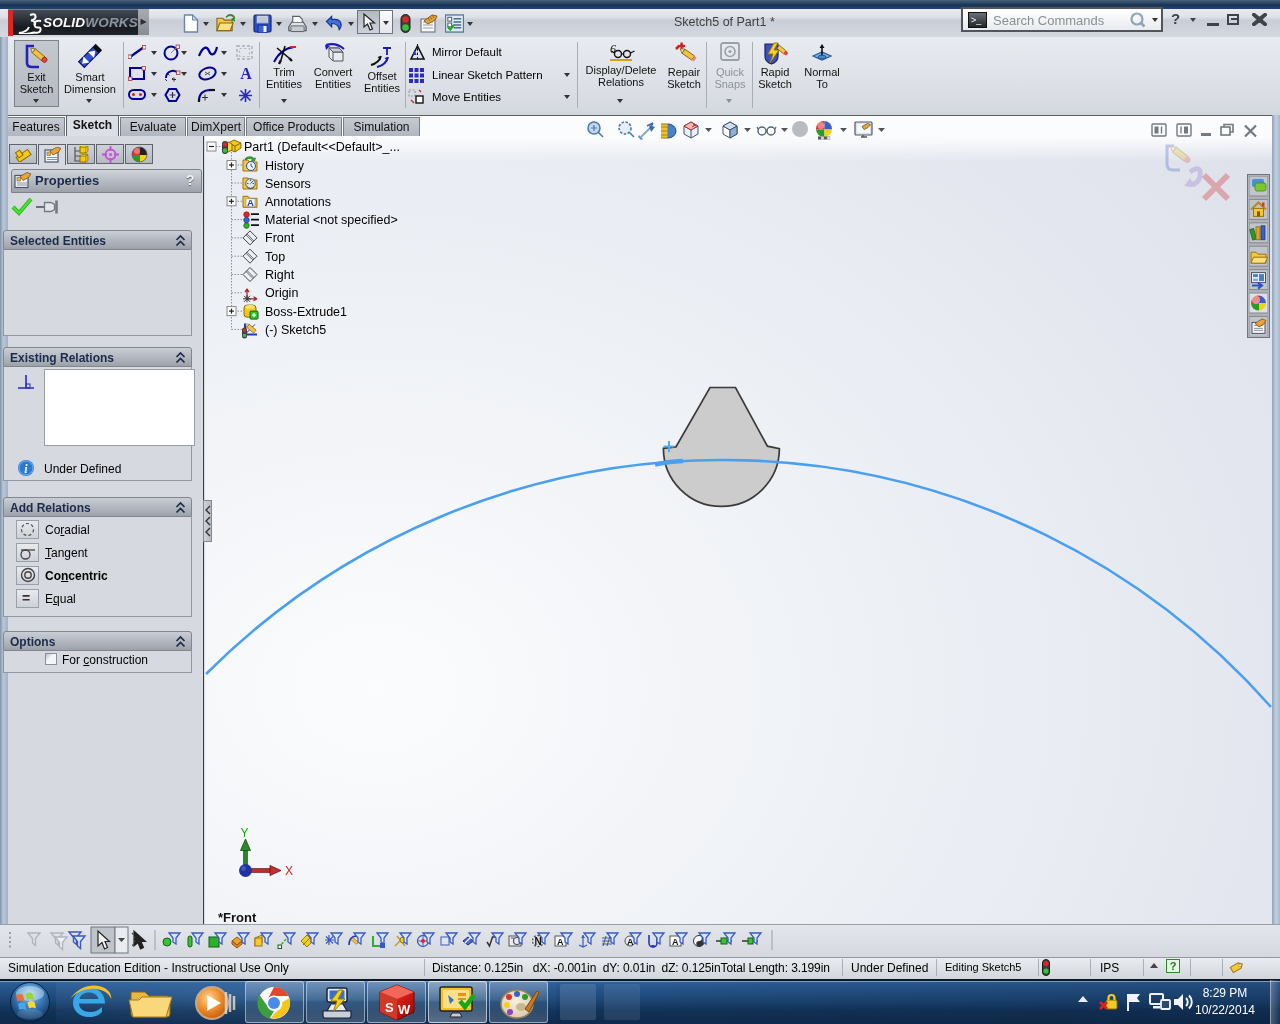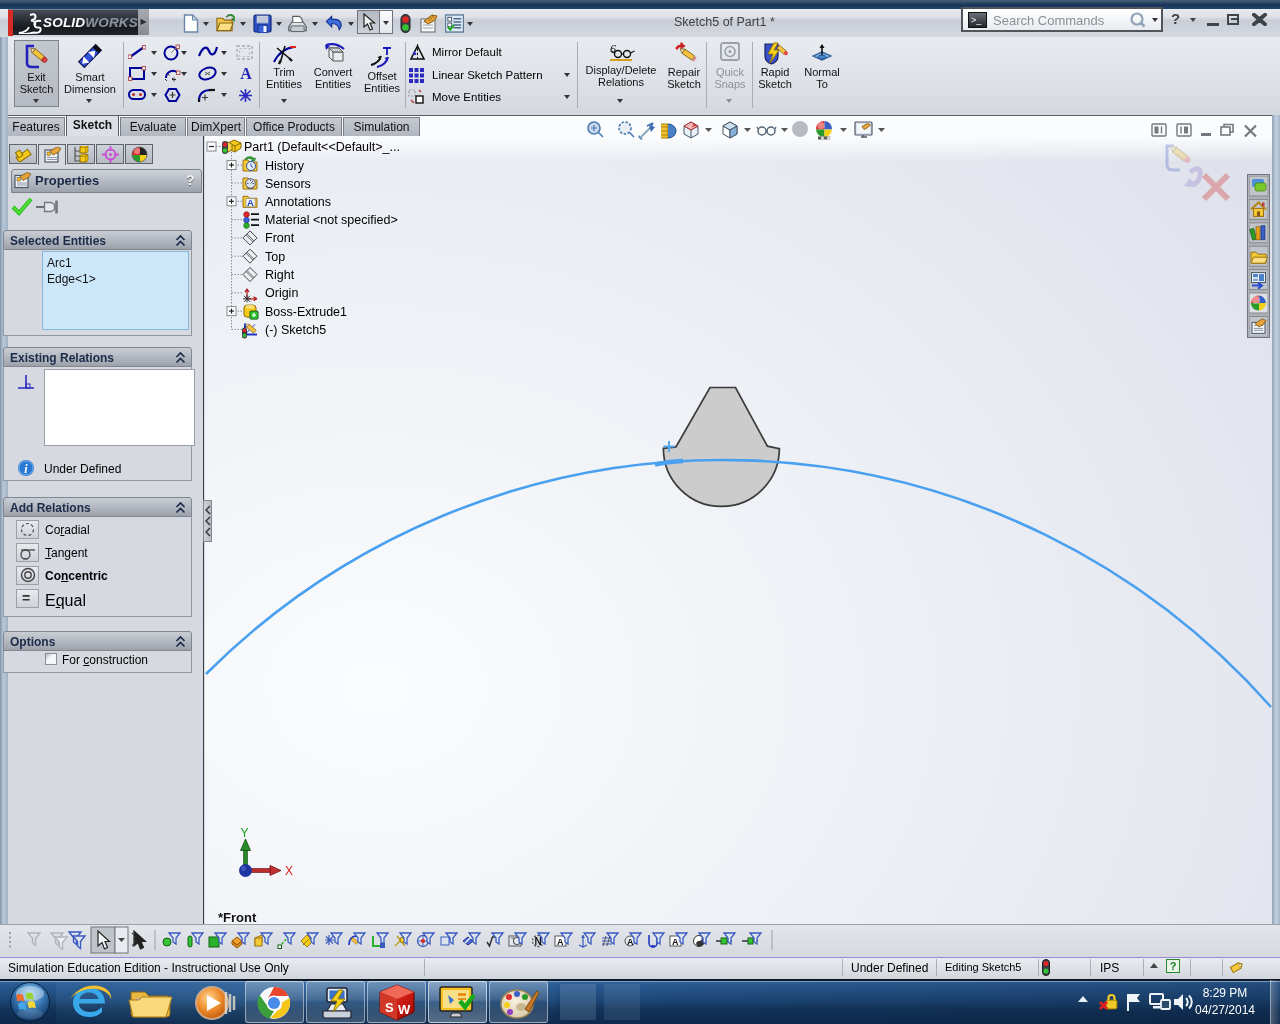--- a/index.html
+++ b/index.html
@@ -402,21 +402,20 @@
 <svg class="abs" style="left:36px;top:199px" width="24" height="16" viewBox="0 0 24 16">
       <line x1="0" y1="8" x2="8" y2="8" stroke="#6a6f75" stroke-width="2"></line>
       <path d="M8.5 3.5 h6.5 l3.5 1.8 v5.4 l-3.5 1.8 h-6.5 z" fill="#e3e6ea" stroke="#74797f" stroke-width="1.3"></path>
       <line x1="20.5" y1="1.5" x2="20.5" y2="14.5" stroke="#74797f" stroke-width="2.6"></line>
     </svg>
 
 <div class="abs grp-h" style="top:230px">Selected Entities<svg class="chev2" width="11" height="13" viewBox="0 0 11 13">
         <path d="M1.5 6 L5.5 2 L9.5 6 M1.5 11.5 L5.5 7.5 L9.5 11.5" fill="none" stroke="#1c2b4a" stroke-width="1.7"></path>
       </svg></div>
 <div class="abs grp-b" style="top:250px;height:86px"></div>
-<div class="abs" style="left:42px;top:251px;width:147px;height:79px;background:#cde7fa;border:1px solid #86b6d9;font-size:12px;color:#111;padding:3px 0 0 4px;line-height:16px">Arc1<br>Edge&lt;1&gt;</div>
 
 <div class="abs grp-h" style="top:347px">Existing Relations<svg class="chev2" width="11" height="13" viewBox="0 0 11 13">
         <path d="M1.5 6 L5.5 2 L9.5 6 M1.5 11.5 L5.5 7.5 L9.5 11.5" fill="none" stroke="#1c2b4a" stroke-width="1.7"></path>
       </svg></div>
 <div class="abs grp-b" style="top:367px;height:114px"></div>
 <svg class="abs" style="left:16px;top:372px" width="20" height="18" viewBox="0 0 20 18">
       <path d="M2 16 h16 M10 16 V3" fill="none" stroke="#2a2ac0" stroke-width="1.6"></path>
       <rect x="10" y="12" width="4" height="4" fill="none" stroke="#2a2ac0" stroke-width="1"></rect>
     </svg>
 <div class="abs" style="left:44px;top:369px;width:151px;height:77px;background:#fff;border:1px solid #999ea6"></div>
@@ -443,21 +442,21 @@
     </svg>
 <div class="abs" style="left:45px;top:546px;font-size:12px"><u>T</u>angent</div>
 <div class="abs" style="left:16px;top:566px;width:23px;height:19px;background:linear-gradient(#e8eaee,#cdd1d8);border:1px solid #9aa0a8"></div>
 <svg class="abs" style="left:20px;top:567px" width="16" height="16" viewBox="0 0 16 16">
       <circle cx="8" cy="8" r="6.5" fill="none" stroke="#444" stroke-width="1.4"></circle>
       <circle cx="8" cy="8" r="3.2" fill="none" stroke="#444" stroke-width="1.4"></circle>
     </svg>
 <div class="abs" style="left:45px;top:569px;font-size:12px;font-weight:bold">Co<u>n</u>centric</div>
 <div class="abs" style="left:16px;top:589px;width:23px;height:19px;background:linear-gradient(#e8eaee,#cdd1d8);border:1px solid #9aa0a8"></div>
 <div class="abs" style="left:22px;top:590px;font-size:14px;font-weight:bold;color:#333">=</div>
-<div class="abs" style="left:45px;top:592px;font-size:16px">E<u>q</u>ual</div>
+<div class="abs" style="left:45px;top:592px;font-size:12px">E<u>q</u>ual</div>
 
 <div class="abs grp-h" style="top:631px">Options<svg class="chev2" width="11" height="13" viewBox="0 0 11 13">
         <path d="M1.5 6 L5.5 2 L9.5 6 M1.5 11.5 L5.5 7.5 L9.5 11.5" fill="none" stroke="#1c2b4a" stroke-width="1.7"></path>
       </svg></div>
 <div class="abs grp-b" style="top:651px;height:22px"></div>
 <div class="abs" style="left:45px;top:653px;width:12px;height:12px;background:linear-gradient(135deg,#b8bcc4,#f4f6f8 40%);border:1px solid #8a8f98"></div>
 <div class="abs" style="left:62px;top:653px;font-size:12px">For <u>c</u>onstruction</div>
 
 <div class="abs" style="left:203px;top:500px;width:9px;height:42px;background:linear-gradient(90deg,#d0d4da,#b5bac2);border:1px solid #83878f;z-index:6"></div>
 <svg class="abs" style="left:205px;top:505px;z-index:7" width="6" height="32" viewBox="0 0 6 32">
@@ -924,20 +923,21 @@
 <div class="abs" id="statusbar"></div>
 <div class="abs" style="left:8px;top:961px;font-size:12px">Simulation Education Edition - Instructional Use Only</div>
 <div class="abs" style="left:424px;top:959px;width:1px;height:17px;background:#aab0b8"></div>
 <div class="abs" style="left:842px;top:959px;width:1px;height:17px;background:#aab0b8"></div>
 <div class="abs" style="left:936px;top:959px;width:1px;height:17px;background:#aab0b8"></div>
 <div class="abs" style="left:1038px;top:959px;width:1px;height:17px;background:#aab0b8"></div>
 <div class="abs" style="left:1090px;top:959px;width:1px;height:17px;background:#aab0b8"></div>
 <div class="abs" style="left:1143px;top:959px;width:1px;height:17px;background:#aab0b8"></div>
 <div class="abs" style="left:1190px;top:959px;width:1px;height:17px;background:#aab0b8"></div>
 <div class="abs" style="left:1222px;top:959px;width:1px;height:17px;background:#aab0b8"></div>
+<div class="abs" style="left:432px;top:961px;font-size:12px;letter-spacing:-.1px">Distance: 0.125in&nbsp;&nbsp;&nbsp;dX: -0.001in&nbsp;&nbsp;dY: 0.01in&nbsp;&nbsp;dZ: 0.125inTotal Length: 3.199in</div>
 <div class="abs" style="left:851px;top:961px;font-size:12px">Under Defined</div>
 <div class="abs" style="left:945px;top:961px;font-size:11px">Editing Sketch5</div>
 <svg class="abs" style="left:1042px;top:959px;width:8px" width="8" height="17" viewBox="0 0 8 17">
       <rect x="0.5" y="0.5" width="7" height="16" rx="3.5" fill="#3a3f45" stroke="#191c20"></rect>
       <circle cx="4" cy="4.5" r="2.6" fill="#e02525"></circle>
       <circle cx="4" cy="12" r="2.6" fill="#35c435"></circle>
     </svg>
 <div class="abs" style="left:1100px;top:961px;font-size:12px">IPS</div>
 <div class="abs" style="left:1150px;top:963px;width:0;height:0;border-left:4px solid transparent;border-right:4px solid transparent;border-bottom:5px solid #444"></div>
 <div class="abs" style="left:1166px;top:959px;width:14px;height:14px;background:#e8f4e8;border:1px solid #2a8a2a;color:#1a7a1a;font-size:11px;font-weight:bold;text-align:center;line-height:13px">?</div>
@@ -1068,14 +1068,14 @@
 <svg class="abs" style="left:1148px;top:992px" width="24" height="20" viewBox="0 0 24 20">
       <rect x="2" y="2" width="13" height="10" rx="1" fill="none" stroke="#f0f4f8" stroke-width="2"></rect>
       <rect x="5" y="14" width="7" height="2.5" fill="#f0f4f8"></rect>
       <rect x="13" y="8" width="9" height="9" rx="1" fill="#2a4a6a" stroke="#f0f4f8" stroke-width="1.8"></rect>
     </svg>
 <svg class="abs" style="left:1172px;top:991px" width="22" height="22" viewBox="0 0 22 22">
       <path d="M2 8 h4 l5-5 v16 l-5-5 H2z" fill="#f0f4f8"></path>
       <path d="M14 7 a5.5 5.5 0 0 1 0 8 M17 4.5 a9 9 0 0 1 0 13" fill="none" stroke="#f0f4f8" stroke-width="2"></path>
     </svg>
 <div class="abs" style="left:1185px;top:986px;width:80px;text-align:center;font-size:12px;color:#fff">8:29 PM</div>
-<div class="abs" style="left:1185px;top:1003px;width:80px;text-align:center;font-size:12px;color:#fff">04/27/2014</div>
+<div class="abs" style="left:1185px;top:1003px;width:80px;text-align:center;font-size:12px;color:#fff">10/22/2014</div>
 <div class="abs" style="left:1270px;top:980px;width:10px;height:44px;background:linear-gradient(90deg,rgba(255,255,255,.25),rgba(120,150,180,.1));border-left:1px solid rgba(255,255,255,.5)"></div>
 </div>
 </body></html>

